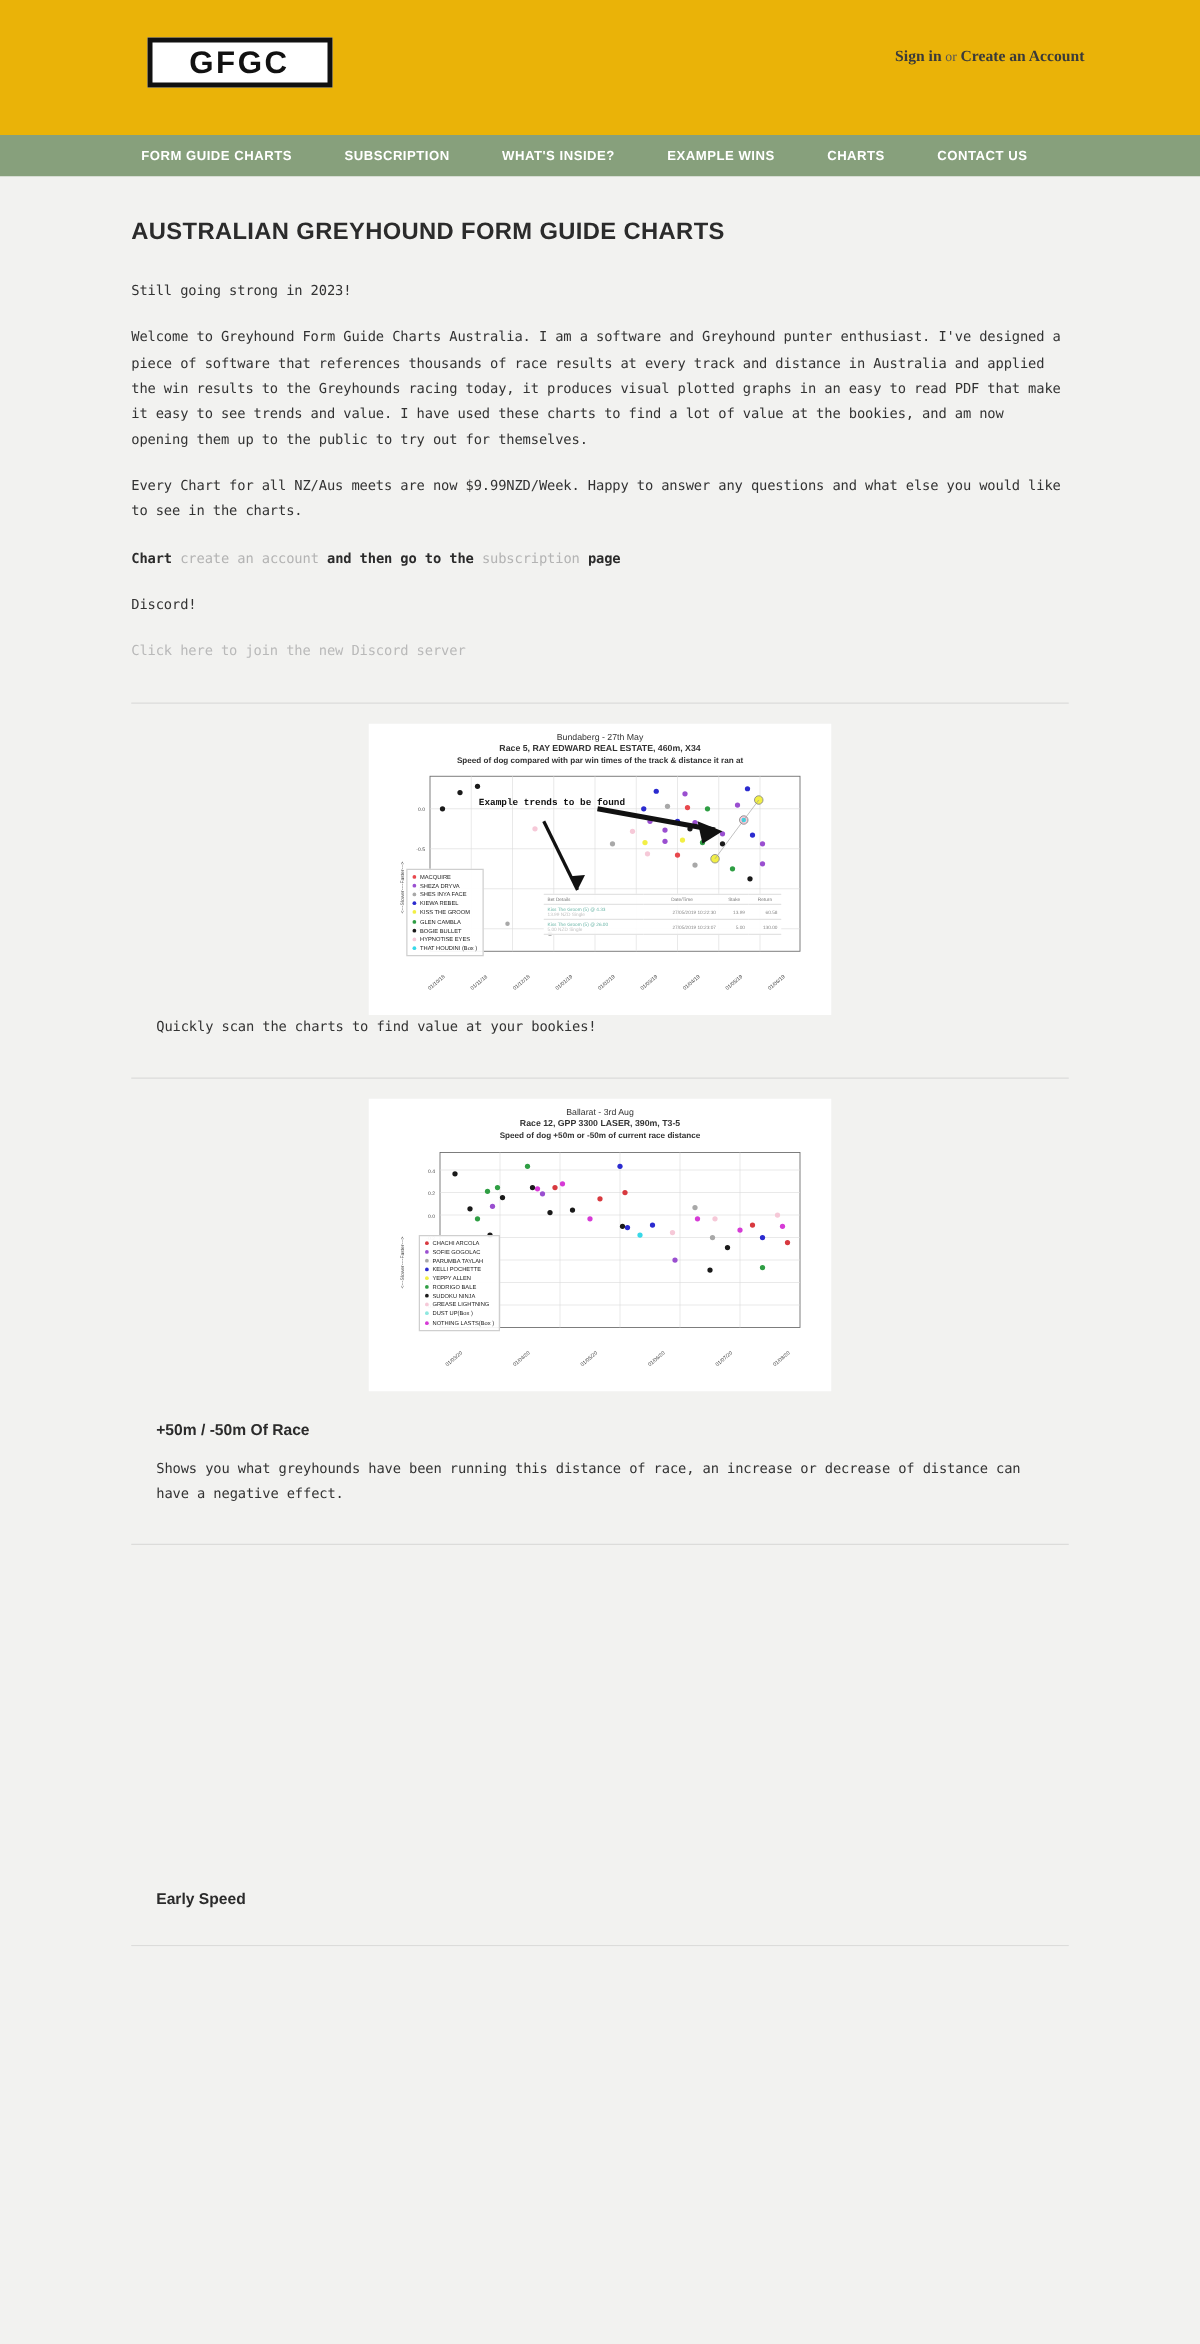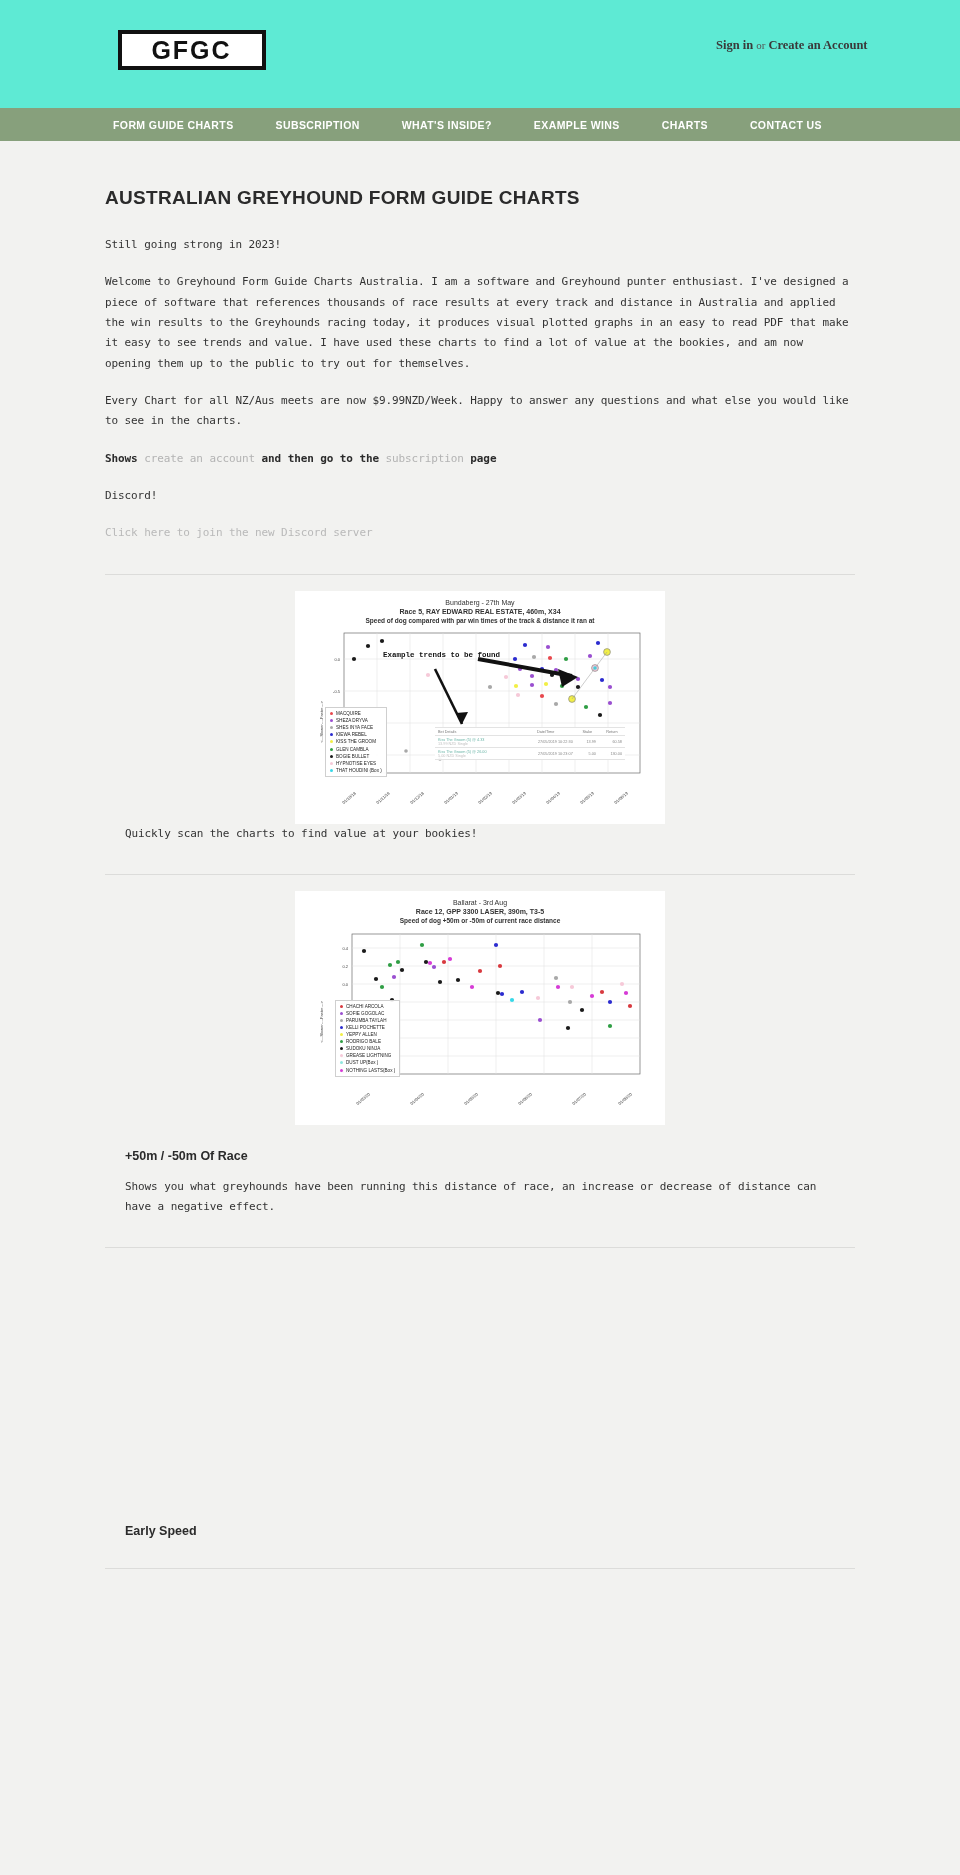--- a/index.html
+++ b/index.html
@@ -7,21 +7,21 @@
   body {
     width:960px;
     background:#f2f2f0;
     font-family:"DejaVu Sans Mono", monospace;
     color:#2e2e2e;
     -webkit-font-smoothing:antialiased;
   }
 
   
   .header {
-    background:#5eead4;
+    background:#eab308;
     height:108px;
     position:relative;
     padding-left:25px;
   }
   .header-inner {
     width:750px;
     margin:0 auto;
     position:relative;
     height:100%;
   }
@@ -79,21 +79,21 @@
     font-weight:700;
     letter-spacing:0.4px;
     color:#ffffff;
     text-decoration:none;
     white-space:nowrap;
   }
 
   
   .main {
     width:750px;
-    margin:12px auto;
+    margin:0 auto;
     padding-top:34px;
   }
   h1.page-title {
     font-family:"Liberation Sans", sans-serif;
     font-size:19px;
     font-weight:700;
     letter-spacing:0.3px;
     color:#2b2b2b;
     margin:0 0 26px 0;
   }
@@ -243,21 +243,21 @@
 
   <h1 class="page-title">AUSTRALIAN GREYHOUND FORM GUIDE CHARTS</h1>
 
   <p class="body">Still going strong in 2023!</p>
 
   <p class="body">Welcome to Greyhound Form Guide Charts Australia. I am a software and Greyhound punter enthusiast. I've designed a piece of software that references thousands of race results at every track and distance in Australia and applied the win results to the Greyhounds racing today, it produces visual plotted graphs in an easy to read PDF that make it easy to see trends and value. I have used these charts to find a lot of value at the bookies, and am now opening them up to the public to try out for themselves.</p>
 
   <p class="body">Every Chart for all NZ/Aus meets are now $9.99NZD/Week. Happy to answer any questions and what else you would like to see in the charts.</p>
 
   <p class="body">
-    <span class="bold-run">Shows</span>
+    <span class="bold-run">Chart</span>
     <a class="inline-link" href="#">create an account</a>
     <span class="bold-run">and then go to the</span>
     <a class="inline-link" href="#">subscription</a>
     <span class="bold-run">page</span>
   </p>
 
   <p class="body">Discord!</p>
 
   <p class="body">
     <a class="muted-link" href="#">Click here to join the new Discord server</a>

